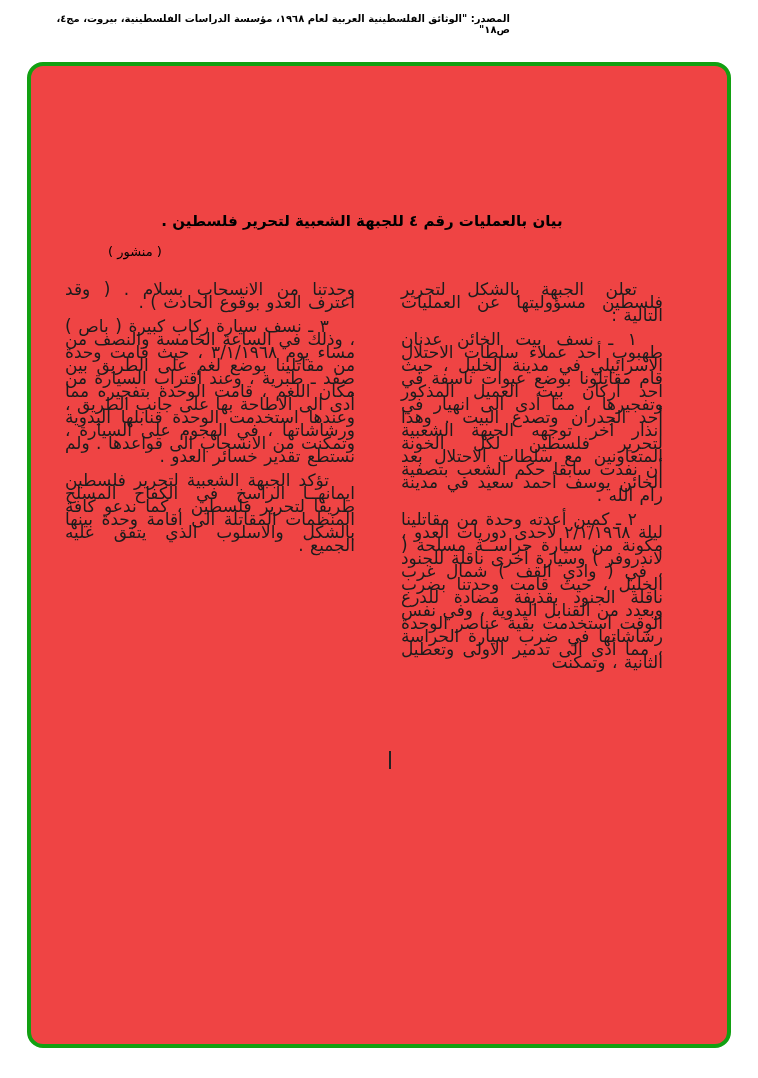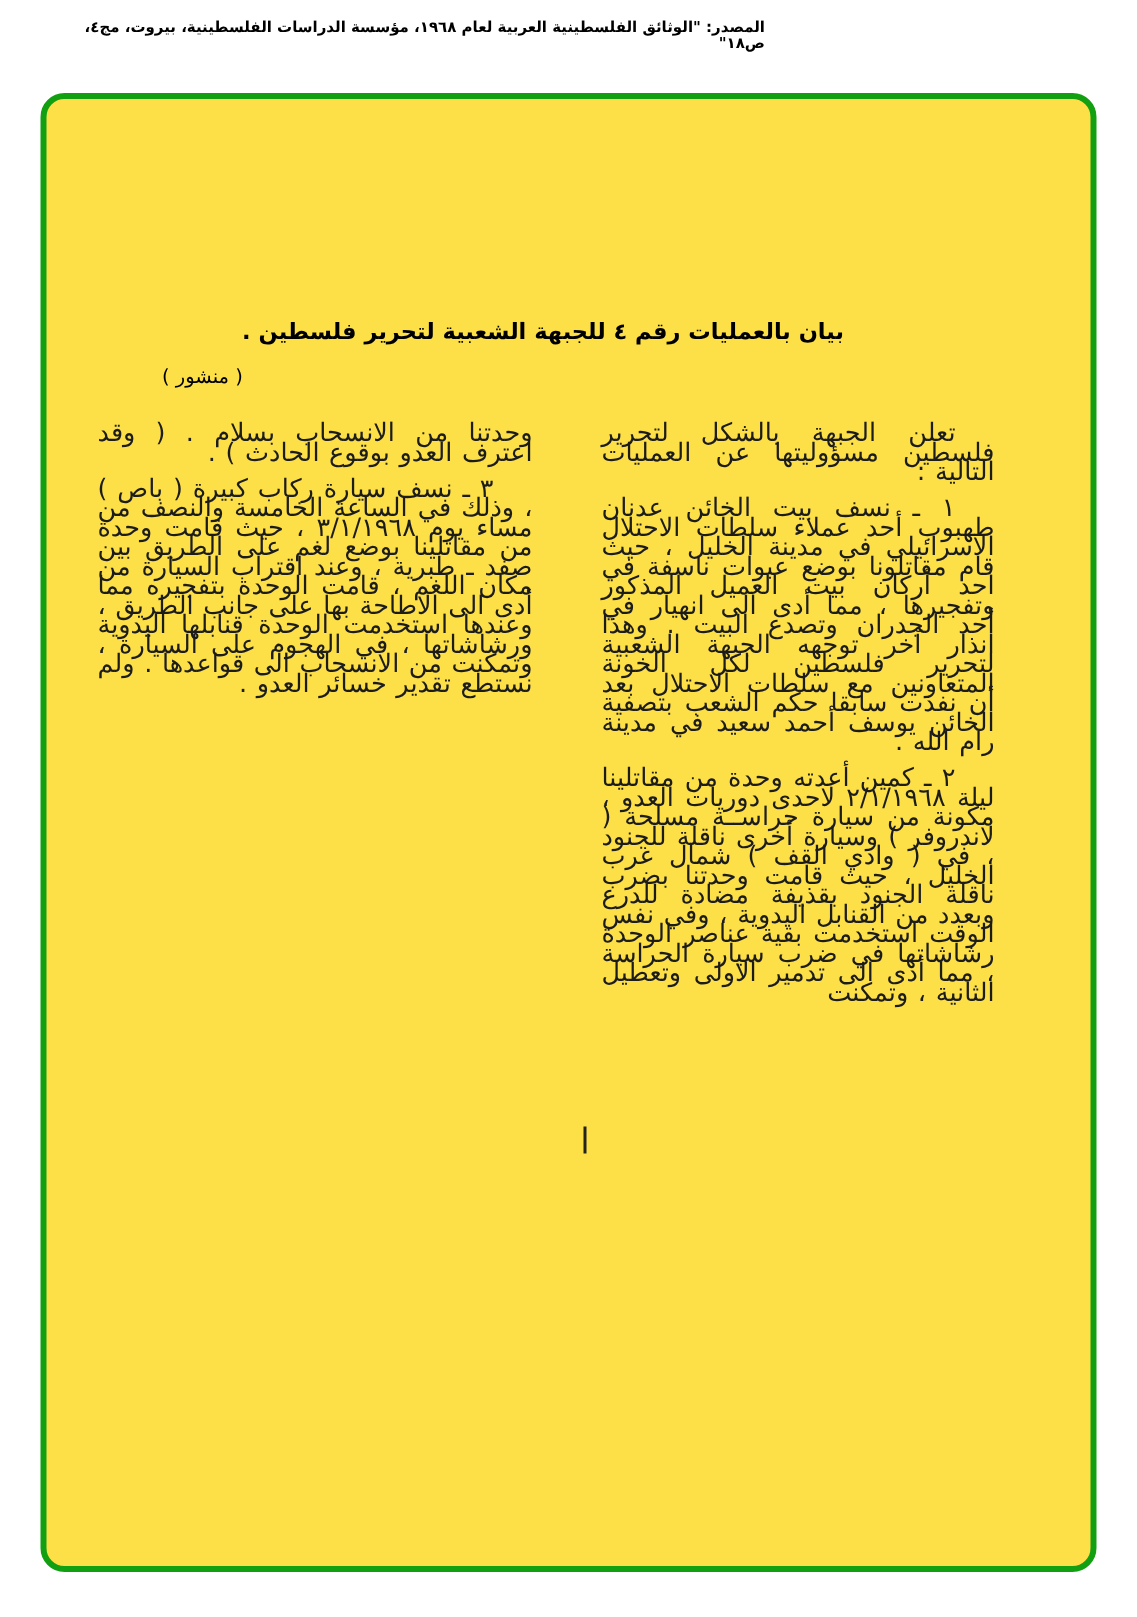--- a/index.html
+++ b/index.html
@@ -43,21 +43,21 @@
   
   .doc-frame {
     position: absolute;
     left: 27px;
     top: 62px;
     width: 704px;
     height: 986px;
     box-sizing: border-box;
     border: 4px solid #12a012;
     border-radius: 16px;
-    background: #fde047;
+    background: #ef4444;
   }
   .doc-content {
     position: relative;
     box-sizing: border-box;
     width: 100%;
     height: 100%;
     padding: 146px 64px 30px 30px; 
   }
 
   .doc-title {
@@ -137,20 +137,21 @@
 
         <div class="col-right">
           <p class="para">تعلن الجبهة بالشكل لتحرير فلسطين مسؤوليتها عن العمليات التالية :</p>
           <p class="para">١ ـ نسف بيت الخائن عدنان طهبوب أحد عملاء سلطات الاحتلال الاسرائيلي في مدينة الخليل ، حيث قام مقاتلونا بوضع عبوات ناسفة في احد أركان بيت العميل المذكور وتفجيرها ، مما أدى الى انهيار في أحد الجدران وتصدع البيت . وهذا انذار آخر توجهه الجبهة الشعبية لتحرير فلسطين لكل الخونة المتعاونين مع سلطات الاحتلال بعد أن نفذت سابقا حكم الشعب بتصفية الخائن يوسف أحمد سعيد في مدينة رام الله .</p>
           <p class="para">٢ ـ كمين أعدته وحدة من مقاتلينا ليلة ٢/١/١٩٦٨ لاحدى دوريات العدو ، مكونة من سيارة حراســة مسلحة ( لاندروفر ) وسيارة أخرى ناقلة للجنود ، في ( وادي القف ) شمال غرب الخليل ، حيث قامت وحدتنا بضرب ناقلة الجنود بقذيفة مضادة للدرع وبعدد من القنابل اليدوية ، وفي نفس الوقت استخدمت بقية عناصر الوحدة رشاشاتها في ضرب سيارة الحراسة ، مما أدى الى تدمير الاولى وتعطيل الثانية ، وتمكنت</p>
         </div>
 
         <div class="col-left">
           <p class="para" style="text-indent:0;">وحدتنا من الانسحاب بسلام . ( وقد اعترف العدو بوقوع الحادث ) .</p>
           <p class="para">٣ ـ نسف سيارة ركاب كبيرة ( باص ) ، وذلك في الساعة الخامسة والنصف من مساء يوم ٣/١/١٩٦٨ ، حيث قامت وحدة من مقاتلينا بوضع لغم على الطريق بين صفد ـ طبرية ، وعند اقتراب السيارة من مكان اللغم ، قامت الوحدة بتفجيره مما أدى الى الاطاحة بها على جانب الطريق ، وعندها استخدمت الوحدة قنابلها اليدوية ورشاشاتها ، في الهجوم على السيارة ، وتمكنت من الانسحاب الى قواعدها . ولم نستطع تقدير خسائر العدو .</p>
+          <p class="para">تؤكد الجبهة الشعبية لتحرير فلسطين ايمانهــا الراسخ في الكفاح المسلح طريقا لتحرير فلسطين ، كما ندعو كافة المنظمات المقاتلة الى اقامة وحدة بينها بالشكل والاسلوب الذي يتفق عليه الجميع .</p>
         </div>
 
       </div>
 
       <div class="scan-artifact"></div>
 
     </div>
   </div>
 
 </div>

